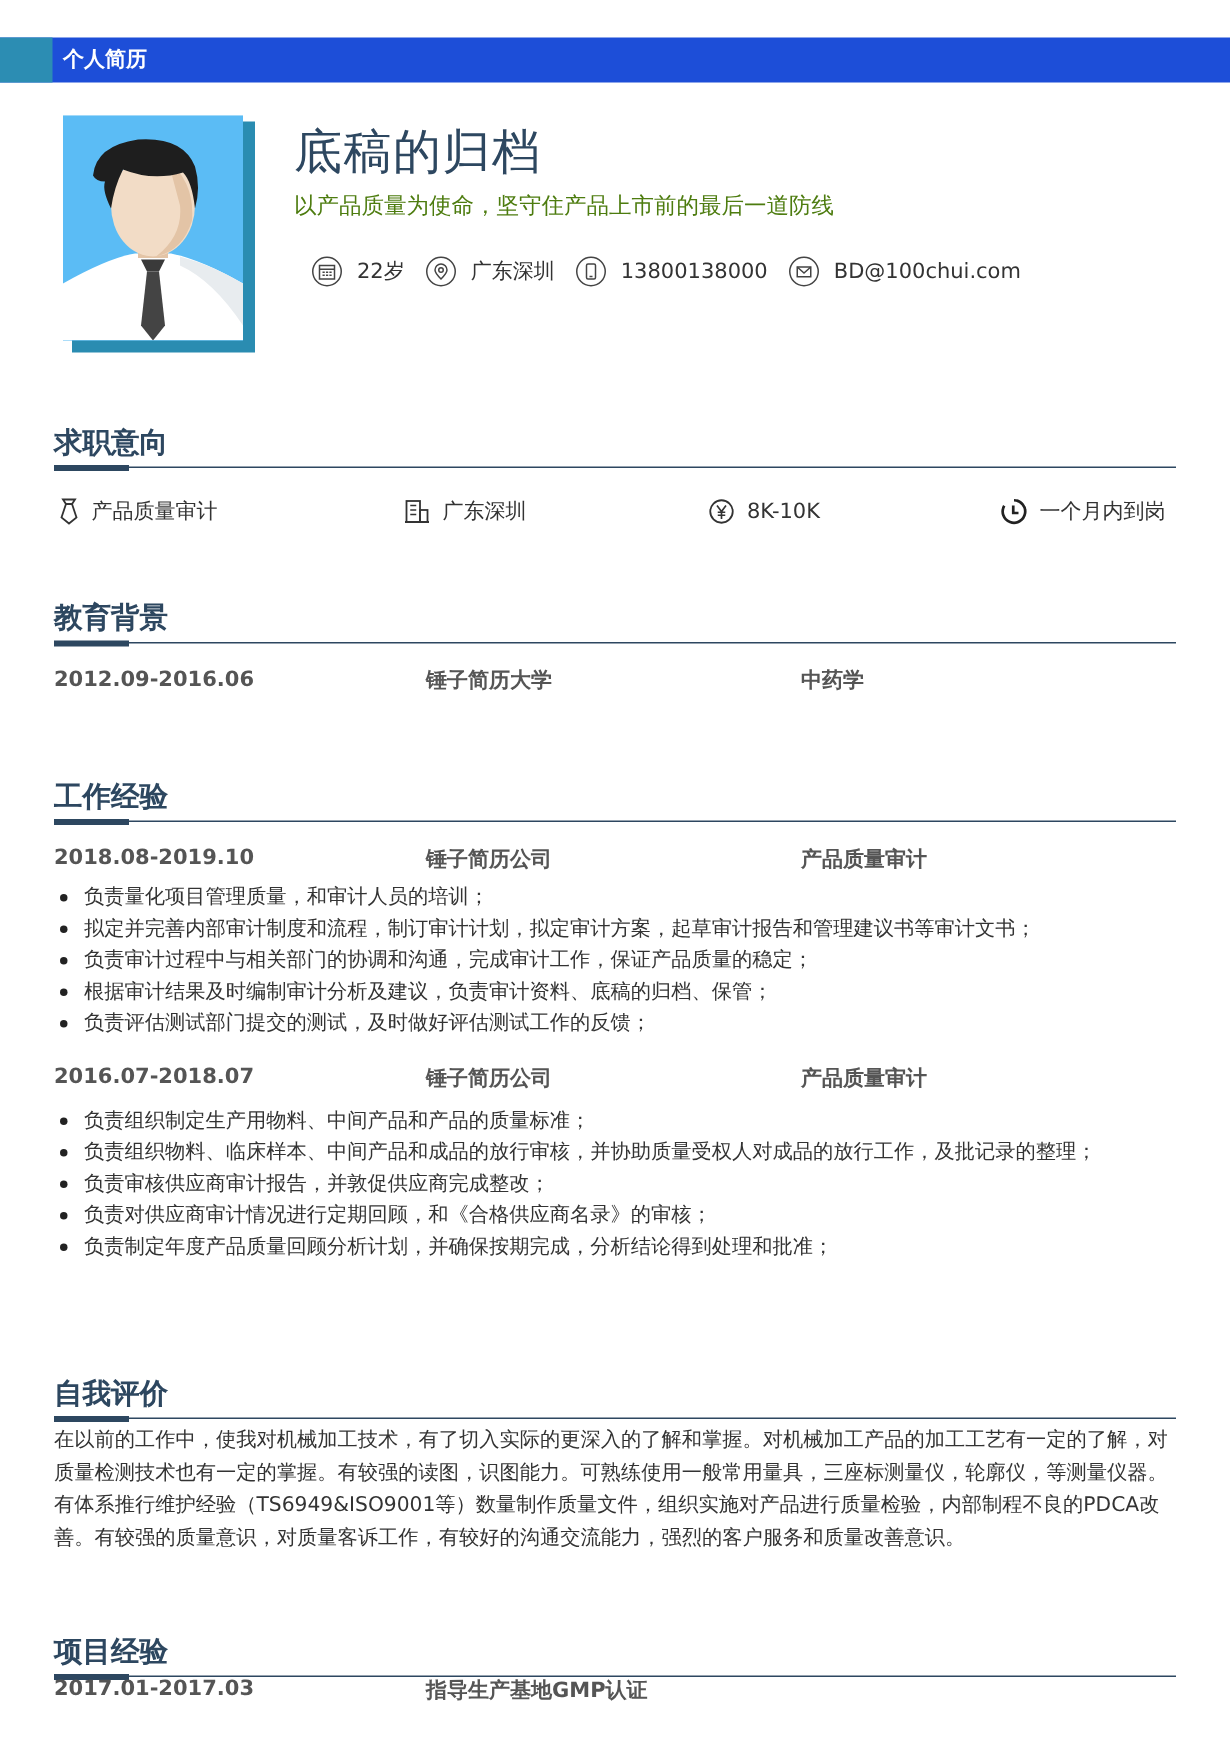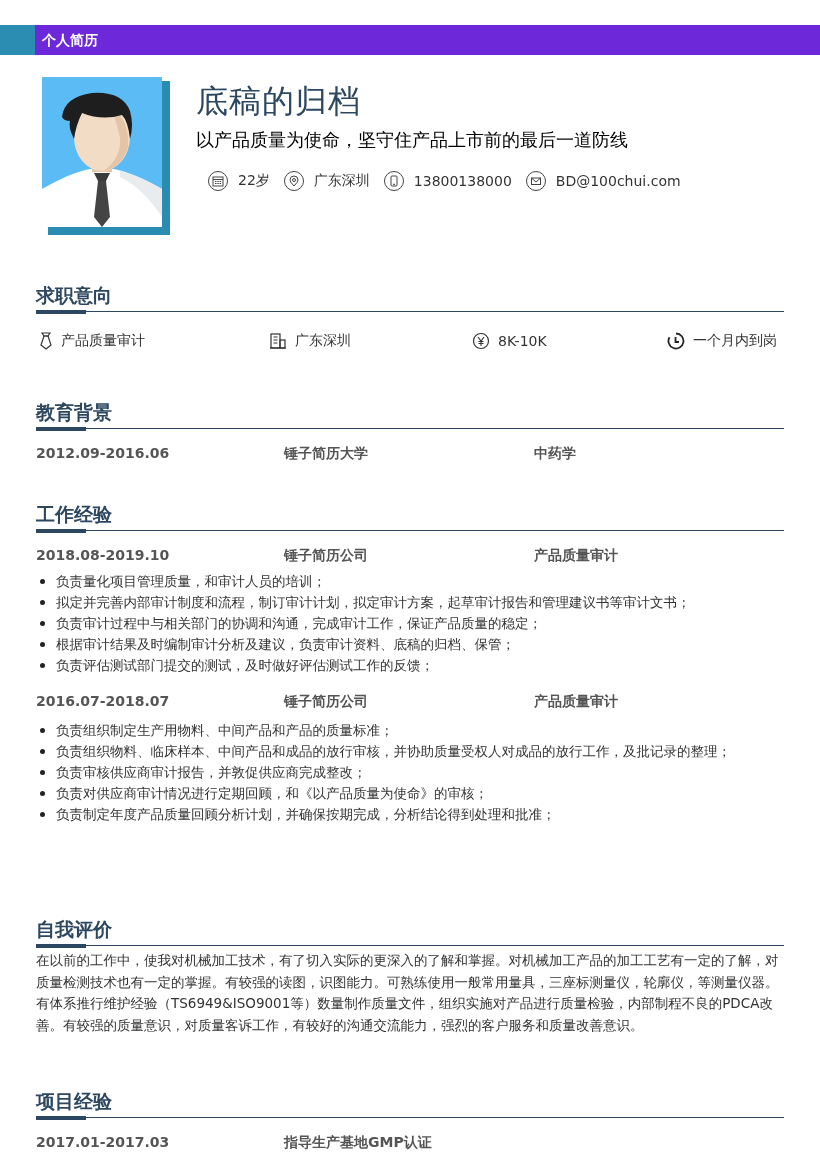--- a/index.html
+++ b/index.html
@@ -1,28 +1,28 @@
 <!DOCTYPE html>
 <html><head>
 <meta charset="utf-8">
 <style>
   * { box-sizing: border-box; margin: 0; padding: 0; }
   html, body { width: 820px; height: 1160px; background: #ffffff; overflow: hidden; }
   body { font-family: "DejaVu Sans", "Liberation Sans", sans-serif; color: #333; position: relative; }
 
-  .topbar { position: absolute; top: 25px; left: 0; width: 820px; height: 30px; background: #6d28d9; }
+  .topbar { position: absolute; top: 25px; left: 0; width: 820px; height: 30px; background: #1d4ed8; }
   .topbar .accent { position: absolute; left: 0; top: 0; width: 35px; height: 30px; background: #2c8db3; }
   .topbar .title { position: absolute; left: 42px; top: 0; line-height: 30px; color: #fff; font-size: 14px; font-weight: bold; }
 
   .photo-wrap { position: absolute; left: 42px; top: 77px; width: 128px; height: 158px; }
   .photo-shadow { position: absolute; left: 6px; top: 4px; width: 122px; height: 154px; background: #2a8cb1; }
   .photo { position: absolute; left: 0; top: 0; width: 120px; height: 150px; background: #5bbcf5; overflow: hidden; }
 
   .name { position: absolute; left: 196px; top: 80px; font-size: 32px; color: #2d4760; letter-spacing: 1px; }
-  .motto { position: absolute; left: 196px; top: 128px; font-size: 18px; color: #000000; }
+  .motto { position: absolute; left: 196px; top: 128px; font-size: 15px; color: #4d7c0f; }
   .contacts { position: absolute; left: 208px; top: 171px; display: flex; align-items: center; font-size: 14px; color: #333; }
   .contacts .ci { display: flex; align-items: center; margin-right: 14px; }
   .contacts .ico { width: 20px; height: 20px; border: 1px solid #444; border-radius: 50%; display: flex; align-items: center; justify-content: center; margin-right: 10px; }
 
   .section { position: absolute; left: 36px; width: 748px; }
   .sec-head { position: relative; height: 30px; border-bottom: 1.5px solid #2d4760; }
   .sec-head .t { font-size: 19px; font-weight: bold; color: #2d4760; line-height: 26px; }
   .sec-head .bar { position: absolute; left: 0; bottom: -3px; width: 50px; height: 4px; background: #2d4760; }
 
   .intent { position: absolute; top: 332px; left: 36px; width: 748px; height: 20px; font-size: 14px; color: #333; }
@@ -157,21 +157,21 @@
     <div class="t">教育背景</div>
     <div class="bar"></div>
   </div>
   <div class="row3" style="margin-top:16px;">
     <span class="c1">2012.09-2016.06</span>
     <span class="c2">锤子简历大学</span>
     <span class="c3">中药学</span>
   </div>
 </div>
 
-<div class="section" style="top:501px;">
+<div class="section" style="top:518px;">
   <div class="sec-head">
     <div class="t">工作经验</div>
     <div class="bar"></div>
   </div>
 
   <div class="row3" style="margin-top:16px;">
     <span class="c1">2018.08-2019.10</span>
     <span class="c2">锤子简历公司</span>
     <span class="c3">产品质量审计</span>
   </div>
@@ -185,35 +185,35 @@
 
   <div class="row3" style="margin-top:17px;">
     <span class="c1">2016.07-2018.07</span>
     <span class="c2">锤子简历公司</span>
     <span class="c3">产品质量审计</span>
   </div>
   <ul class="bullets" style="margin-top:7px;">
     <li>负责组织制定生产用物料、中间产品和产品的质量标准；</li>
     <li>负责组织物料、临床样本、中间产品和成品的放行审核，并协助质量受权人对成品的放行工作，及批记录的整理；</li>
     <li>负责审核供应商审计报告，并敦促供应商完成整改；</li>
-    <li>负责对供应商审计情况进行定期回顾，和《以产品质量为使命》的审核；</li>
+    <li>负责对供应商审计情况进行定期回顾，和《合格供应商名录》的审核；</li>
     <li>负责制定年度产品质量回顾分析计划，并确保按期完成，分析结论得到处理和批准；</li>
   </ul>
 </div>
 
 <div class="section" style="top:916px;">
   <div class="sec-head">
     <div class="t">自我评价</div>
     <div class="bar"></div>
   </div>
   <div class="para" style="margin-top:4px;">在以前的工作中，使我对机械加工技术，有了切入实际的更深入的了解和掌握。对机械加工产品的加工工艺有一定的了解，对质量检测技术也有一定的掌握。有较强的读图，识图能力。可熟练使用一般常用量具，三座标测量仪，轮廓仪，等测量仪器。有体系推行维护经验（TS6949&amp;ISO9001等）数量制作质量文件，组织实施对产品进行质量检验，内部制程不良的PDCA改善。有较强的质量意识，对质量客诉工作，有较好的沟通交流能力，强烈的客户服务和质量改善意识。</div>
 </div>
 
 <div class="section" style="top:1088px;">
   <div class="sec-head">
     <div class="t">项目经验</div>
     <div class="bar"></div>
   </div>
-  <div class="row3" style="margin-top:16px;text-align:right;">
+  <div class="row3" style="text-align:right;">
     <span class="c1">2017.01-2017.03</span>
     <span class="c2">指导生产基地GMP认证</span>
   </div>
 </div>
 
 </body></html>

